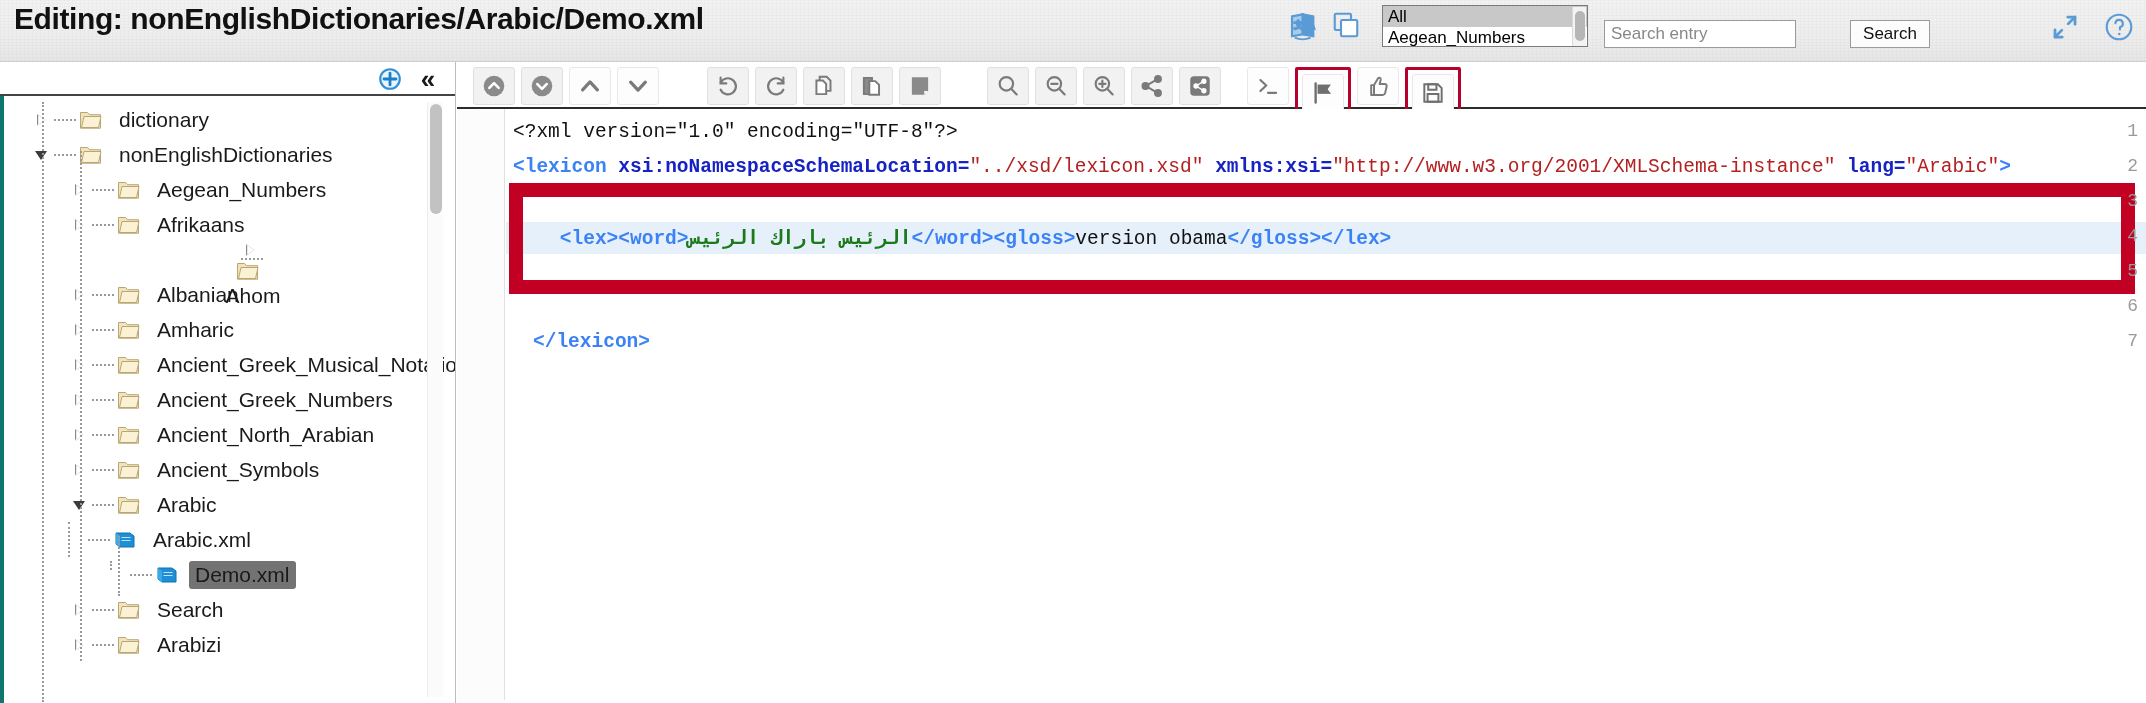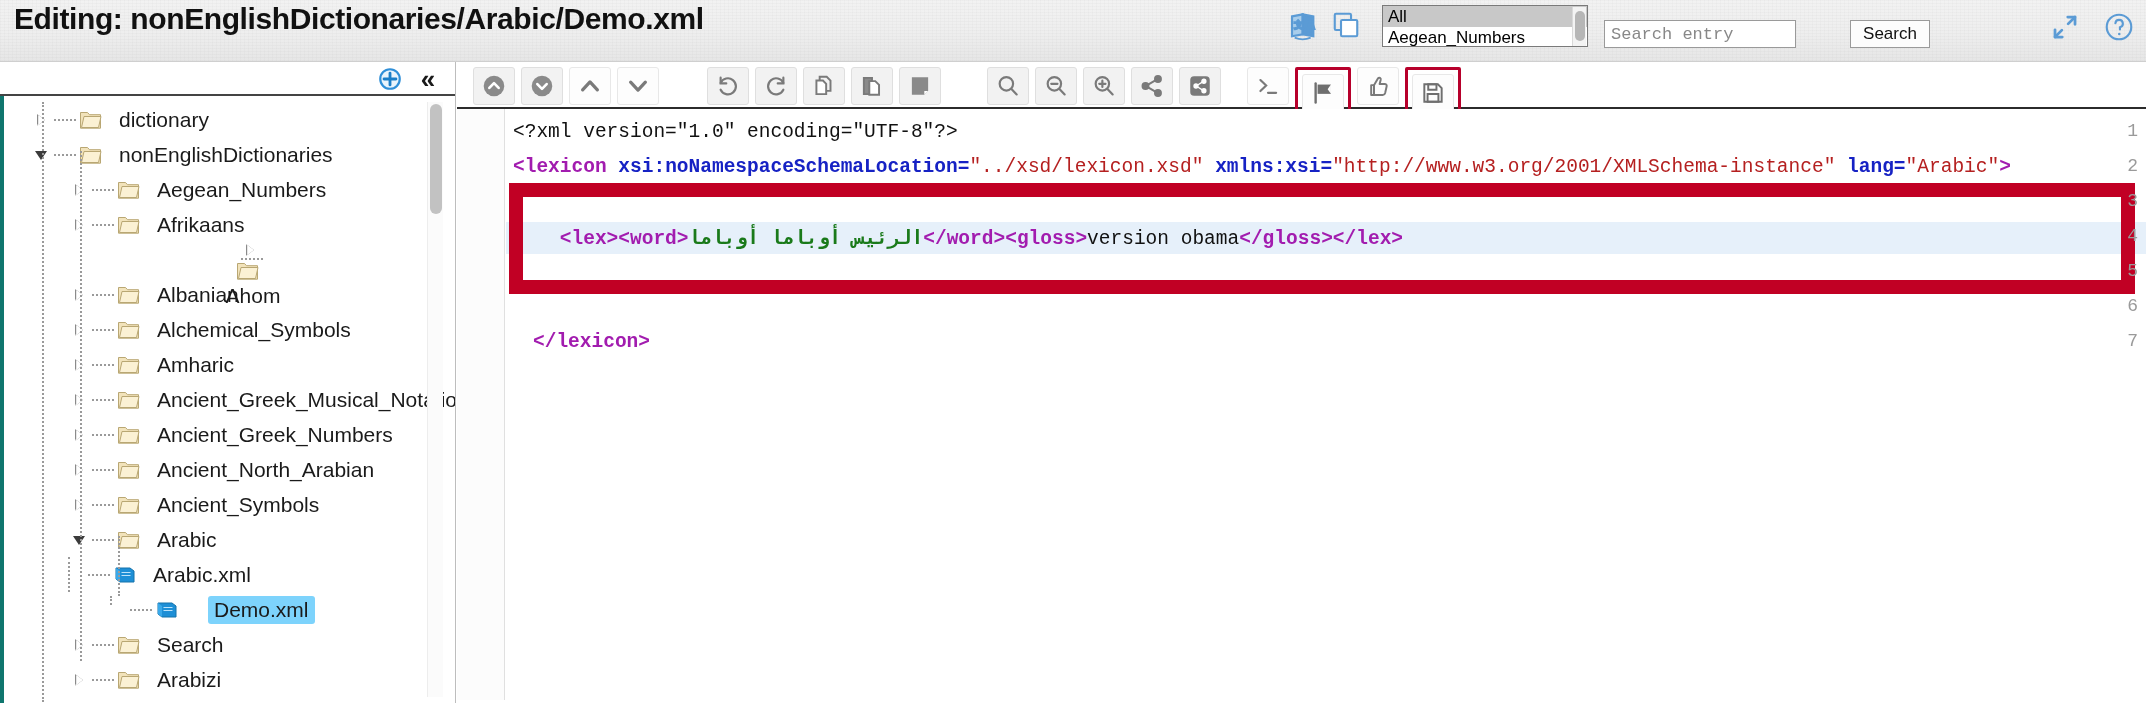--- a/index.html
+++ b/index.html
@@ -92,21 +92,21 @@
     position: absolute;
     left: 1604px;
     top: 20px;
     width: 192px;
     height: 28px;
     border: 1px solid #9a9a9a;
     background: #fff;
     font-size: 17px;
     color: #777;
     padding: 0 6px;
-    font-family: Liberation Mono, monospace;
+    font-family: Liberation Sans, sans-serif;
     outline: none;
   }
   .search-input::placeholder { color: #888; opacity: 1; }
 
   .search-btn {
     position: absolute;
     left: 1850px;
     top: 20px;
     width: 80px;
     height: 28px;
@@ -168,22 +168,21 @@
     white-space: nowrap;
   }
   .node .lbl {
     font-size: 21px;
     color: #1a1a1a;
     font-family: "Liberation Sans", sans-serif;
     padding: 2px 6px;
     border-radius: 3px;
   }
   .node.selected .lbl {
-    background: #7dd3fc;
-    margin-left: 19px;
+    background: #737373;
   }
   .handle {
     width: 16px; height: 16px;
     margin-right: 4px;
     position: relative;
     flex: none;
   }
   .handle.closed::before {
     content: "";
     position: absolute; left: 3px; top: 2px;
@@ -333,21 +332,21 @@
     position: absolute;
     left: 52px;
     top: 66px;
     width: 1626px;
     height: 76px;
     border: 14px solid #c10024;
     box-sizing: border-box;
     pointer-events: none;
   }
 
-  .tk-tag   { color: #a21caf; font-weight: bold; }
+  .tk-tag   { color: #3b82f6; font-weight: bold; }
   .tk-attr  { color: #1622c4; font-weight: bold; }
   .tk-str   { color: #b52020; }
   .tk-plain { color: #111111; }
   .tk-ar    { color: #1a7a1a; font-weight: bold; direction: rtl; unicode-bidi: isolate; }
 
   .bottom-edge {
     position: absolute;
     left: 457px; top: 700px;
     width: 1689px; height: 3px;
     background: #fff;
@@ -490,31 +489,20 @@
           </div>
           <div class="node" style="padding-left: 68px;">
             <span class="handle closed"></span>
             <span class="dash"></span>
             <span class="folder">
               <svg width="26" height="22" viewBox="0 0 26 22">
                 <path d="M1.5 3.5 h7 l2 2.2 h11 v13.5 h-20 Z" fill="#f2e3bb" stroke="#b9a773" stroke-width="1"></path>
                 <path d="M5 7.5 h17 l-2.5 11 h-17 Z" fill="#fbf1d4" stroke="#b9a773" stroke-width="1"></path>
               </svg>
             </span>
-            <span class="lbl">Alchemical_Symbols</span>
-          </div>
-          <div class="node" style="padding-left: 68px;">
-            <span class="handle closed"></span>
-            <span class="dash"></span>
-            <span class="folder">
-              <svg width="26" height="22" viewBox="0 0 26 22">
-                <path d="M1.5 3.5 h7 l2 2.2 h11 v13.5 h-20 Z" fill="#f2e3bb" stroke="#b9a773" stroke-width="1"></path>
-                <path d="M5 7.5 h17 l-2.5 11 h-17 Z" fill="#fbf1d4" stroke="#b9a773" stroke-width="1"></path>
-              </svg>
-            </span>
             <span class="lbl">Amharic</span>
           </div>
           <div class="node" style="padding-left: 68px;">
             <span class="handle closed"></span>
             <span class="dash"></span>
             <span class="folder">
               <svg width="26" height="22" viewBox="0 0 26 22">
                 <path d="M1.5 3.5 h7 l2 2.2 h11 v13.5 h-20 Z" fill="#f2e3bb" stroke="#b9a773" stroke-width="1"></path>
                 <path d="M5 7.5 h17 l-2.5 11 h-17 Z" fill="#fbf1d4" stroke="#b9a773" stroke-width="1"></path>
               </svg>
@@ -794,21 +782,21 @@
     <div class="code" id="code">
       <div class="gutter"></div>
       <div class="hl-row" style="top: 113px;"></div>
         <div class="red-box" style="top: 74px; height: 111px; border-color: rgb(193, 0, 36);"></div>
     <div class="ln" style="top: 12px;">1</div>
         <div class="codeline" style="top: 12px;"><span class="tk-plain">&lt;?xml version=</span><span class="tk-plain">"1.0"</span><span class="tk-plain"> encoding=</span><span class="tk-plain">"UTF-8"</span><span class="tk-plain">?&gt;</span></div>
         <div class="ln" style="top: 47px;">2</div>
         <div class="codeline" style="top: 47px;"><span class="tk-tag">&lt;lexicon </span><span class="tk-attr">xsi:noNamespaceSchemaLocation=</span><span class="tk-str">"../xsd/lexicon.xsd"</span><span class="tk-plain"> </span><span class="tk-attr">xmlns:xsi=</span><span class="tk-str">"http://www.w3.org/2001/XMLSchema-instance"</span><span class="tk-plain"> </span><span class="tk-attr">lang=</span><span class="tk-str">"Arabic"</span><span class="tk-tag">&gt;</span></div>
         <div class="ln" style="top: 82px;">3</div>
         <div class="ln" style="top: 117px;">4</div>
-        <div class="codeline" style="top: 117px;"><span class="tk-tag">    &lt;lex&gt;&lt;word&gt;</span><span class="tk-ar">الرئيس أوباما أوباما</span><span class="tk-tag">&lt;/word&gt;&lt;gloss&gt;</span><span class="tk-plain">version obama</span><span class="tk-tag">&lt;/gloss&gt;&lt;/lex&gt;</span></div>
+        <div class="codeline" style="top: 117px;"><span class="tk-tag">    &lt;lex&gt;&lt;word&gt;</span><span class="tk-ar">الرئيس باراك الرئيس</span><span class="tk-tag">&lt;/word&gt;&lt;gloss&gt;</span><span class="tk-plain">version obama</span><span class="tk-tag">&lt;/gloss&gt;&lt;/lex&gt;</span></div>
         <div class="ln" style="top: 152px;">5</div>
         <div class="ln" style="top: 187px;">6</div>
         <div class="ln" style="top: 222px;">7</div>
         <div class="codeline" style="top: 222px; margin-left: 20px;"><span class="tk-tag">&lt;/lexicon&gt;</span></div>
       </div>
   </div>
 
   <div class="bottom-edge"></div>
 </div>
 

